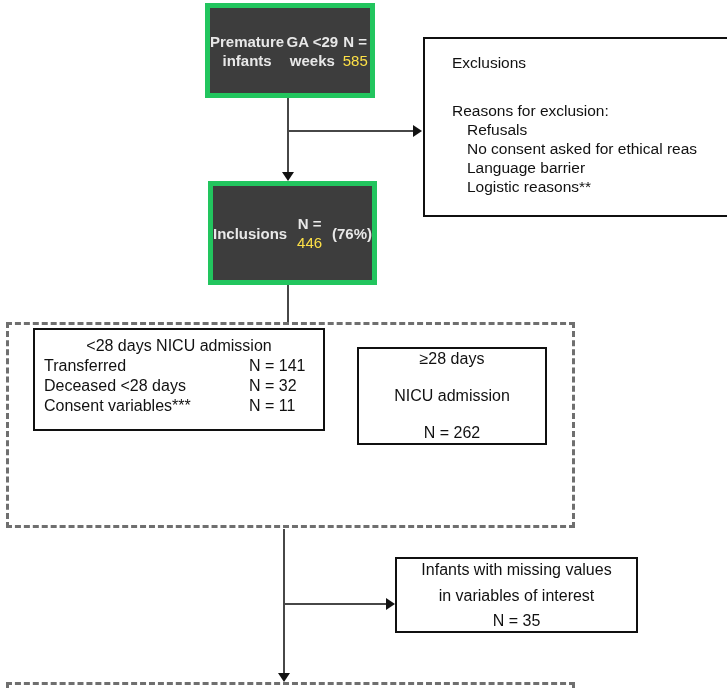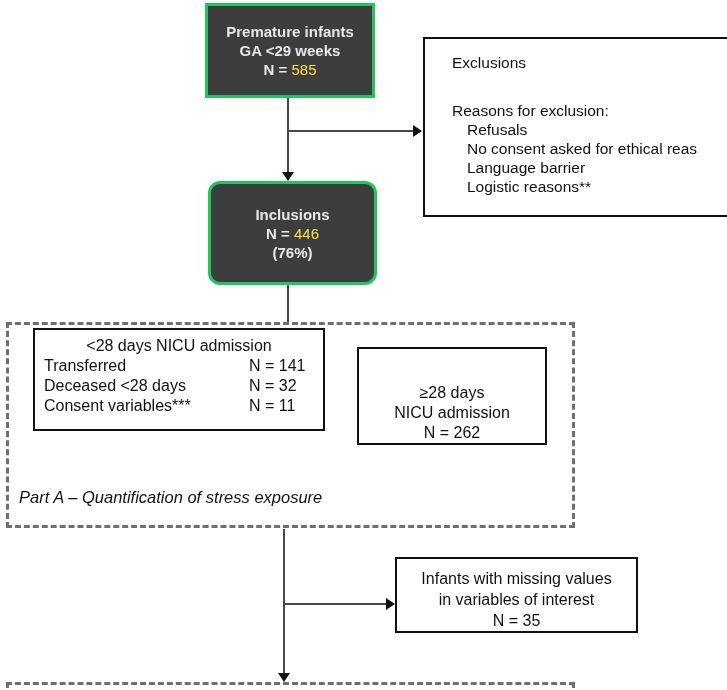--- a/index.html
+++ b/index.html
@@ -5,28 +5,28 @@
   html,body{margin:0;padding:0;}
   body{
     width:727px;height:690px;position:relative;overflow:hidden;
     background:#ffffff;
     font-family:"Liberation Sans","DejaVu Sans",sans-serif;
     color:#111;
   }
   .abs{position:absolute;box-sizing:border-box;}
   
   .dark-box{
-    background:#3d3d3d;border:3px solid #22c55e;color:#e8e8e8;
-    display:flex;flex-direction:column;align-items:center;justify-content:center;
+    background:#3d3d3d;border:5px solid #22c55e;color:#e8e8e8;
+    display:flex;flex-direction:row;align-items:center;justify-content:center;
     text-align:center;font-weight:bold;font-size:15px;line-height:19px;
   }
   .dark-box .nval{font-weight:400;color:#fde047;}
   
   .solid-box{background:#ffffff;border:2px solid #101010;font-size:16px;line-height:20px;}
-  .center-box{display:flex;flex-direction:column;align-items:center;justify-content:flex-end;text-align:center;}
+  .center-box{display:flex;flex-direction:column;align-items:center;justify-content:space-between;text-align:center;}
   
   .dashed-box{border:3px dashed #6f6f6f;background:transparent;}
   
   .line{background:#474747;}
   .arrow-down{width:0;height:0;border-left:6px solid transparent;border-right:6px solid transparent;border-top:9px solid #121212;}
   .arrow-right{width:0;height:0;border-top:6px solid transparent;border-bottom:6px solid transparent;border-left:9px solid #121212;}
   
   .exc{padding:14px 10px 0 27px;font-size:15.5px;line-height:19px;}
   .exc .sub{margin-top:29px;}
   .exc .item{margin-left:15px;}
@@ -57,21 +57,21 @@
 
   <div class="abs solid-box exc" style="left:423px;top:37px;width:460px;height:180px;">
     <div>Exclusions</div>
     <div class="sub">Reasons for exclusion:</div>
     <div class="item">Refusals</div>
     <div class="item">No consent asked for ethical reas</div>
     <div class="item">Language barrier</div>
     <div class="item">Logistic reasons**</div>
   </div>
 
-  <div class="abs dark-box" style="left:208px;top:181px;width:169px;height:104px;border-radius:12px;">
+  <div class="abs dark-box" style="left:208px;top:181px;width:169px;height:104px;">
     <span>Inclusions</span>
     <span><span>N = </span><span class="nval">446</span></span>
     <span>(76%)</span>
   </div>
 
   <div class="abs line" style="left:287px;top:285px;width:2px;height:38px;"></div>
 
   <div class="abs dashed-box" style="left:6px;top:322px;width:569px;height:206px;"></div>
 
   <div class="abs solid-box lbox" style="left:33px;top:328px;width:292px;height:103px;">
@@ -89,21 +89,20 @@
       <span class="val">N = 11</span>
     </div>
   </div>
 
   <div class="abs solid-box center-box" style="left:357px;top:347px;width:190px;height:98px;">
     <span>≥28 days</span>
     <span>NICU admission</span>
     <span>N = 262</span>
   </div>
 
-  <div class="abs part-label" style="left:19px;top:488px;">Part A – Quantification of stress exposure</div>
 
   <div class="abs line" style="left:283px;top:529px;width:2px;height:146px;"></div>
   <div class="abs arrow-down" style="left:278px;top:673px;"></div>
 
   <div class="abs line" style="left:284px;top:603px;width:103px;height:2px;"></div>
   <div class="abs arrow-right" style="left:386px;top:598px;"></div>
 
   <div class="abs solid-box center-box" style="left:395px;top:557px;width:243px;height:76px;line-height:21px;">
     <span>Infants with missing values</span>
     <span>in variables of interest</span>

